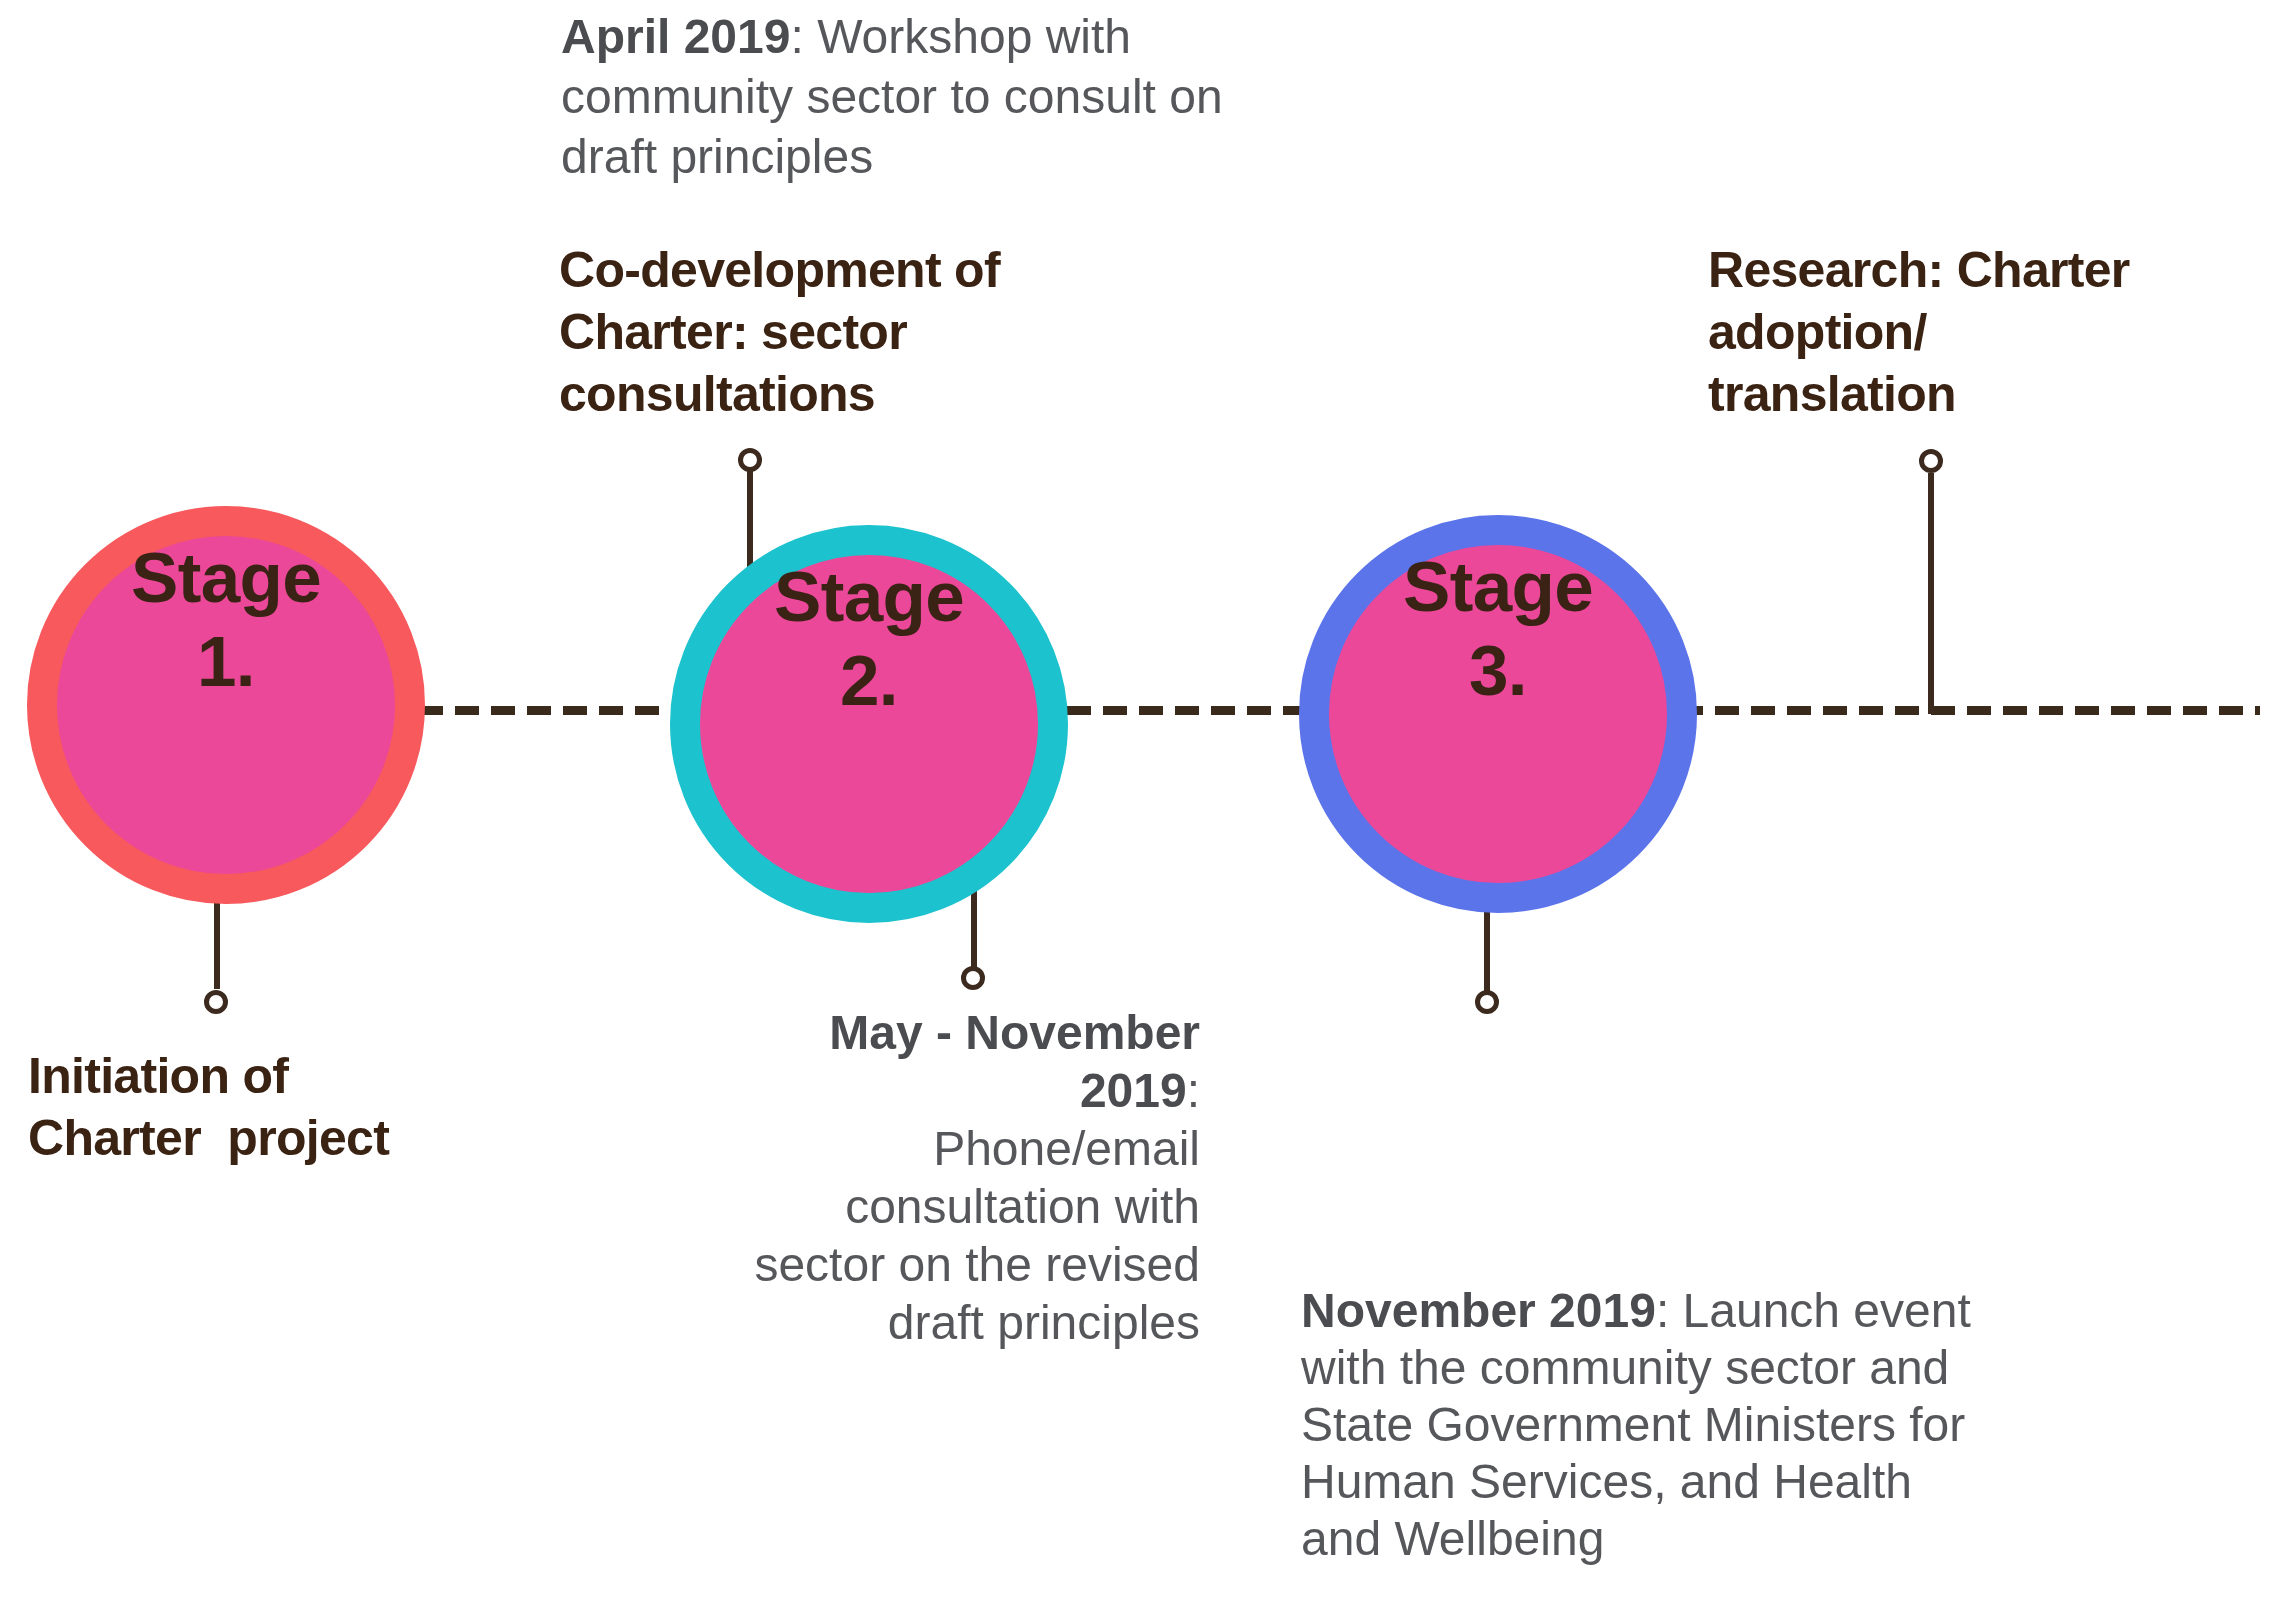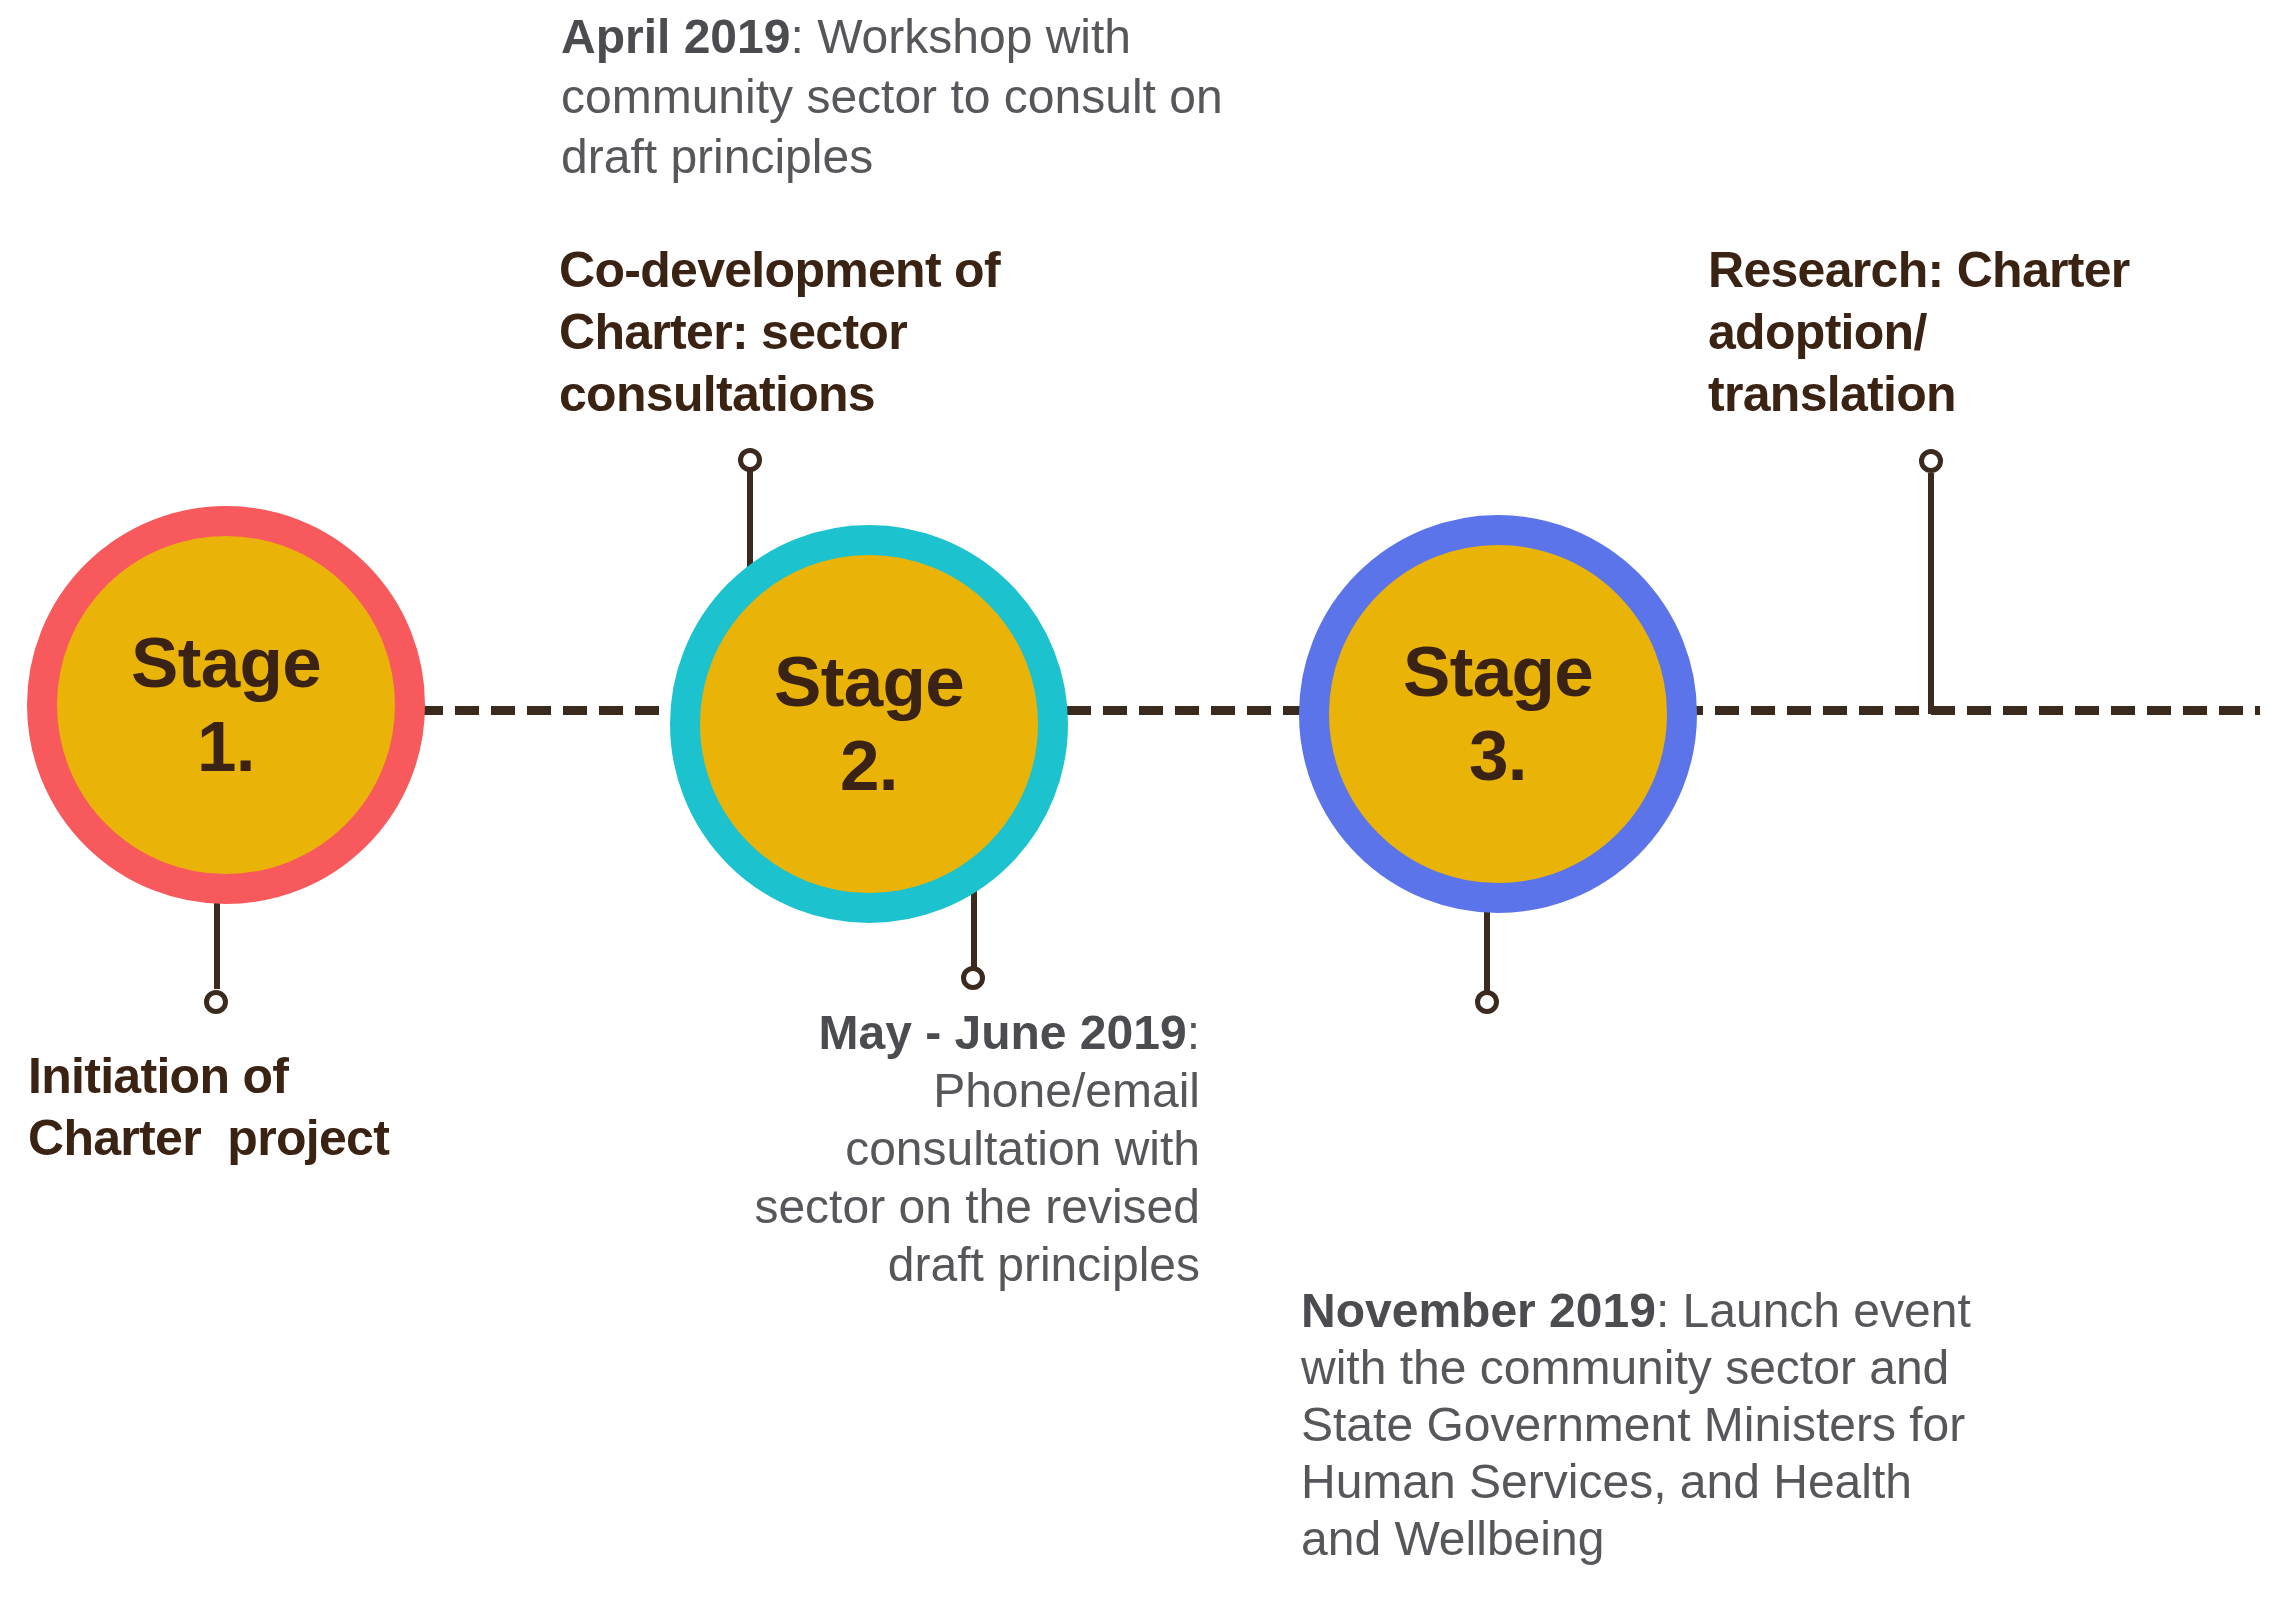--- a/index.html
+++ b/index.html
@@ -25,22 +25,22 @@
     background:#ffffff;box-sizing:border-box;z-index:3;
   }
   .ring-top-s2{left:738px;top:448px;}
   .ring-research{left:1919px;top:449px;}
   .ring-below-s1{left:204px;top:990px;}
   .ring-below-s2{left:961px;top:966px;}
   .ring-below-s3{left:1475px;top:990px;}
   
   .stage-circle{
     position:absolute;width:398px;height:398px;border-radius:50%;border:30px solid #999;
-    background:#eab308;box-sizing:border-box;z-index:2;
-    display:flex;align-items:center;justify-content:center;
+    background:#ec4899;box-sizing:border-box;z-index:2;
+    display:flex;justify-content:center;
   }
   .stage-circle.s1{left:27px;top:506px;}
   .stage-circle.s2{left:670px;top:525px;}
   .stage-circle.s3{left:1299px;top:515px;}
   .stage-label{
     font-size:71px;line-height:84px;font-weight:bold;color:#3a2314;
     text-align:center;white-space:pre-line;letter-spacing:-0.7px;
   }
   
   .note{
@@ -102,21 +102,21 @@
 consultations</div>
 
   <div class="heading heading-research">Research: Charter
 adoption/
 translation</div>
 
   <div class="heading heading-initiation">Initiation of
 Charter  project</div>
 
 
-  <div class="note note-mayjune"><span class="b">May - June 2019</span><span>:
+  <div class="note note-mayjune"><span class="b">May - November 2019</span><span>:
 Phone/email
 consultation with
 sector on the revised
 draft principles</span></div>
 
 
   <div class="note note-november"><span class="b">November 2019</span><span>: Launch event
 with the community sector and
 State Government Ministers for
 Human Services, and Health

